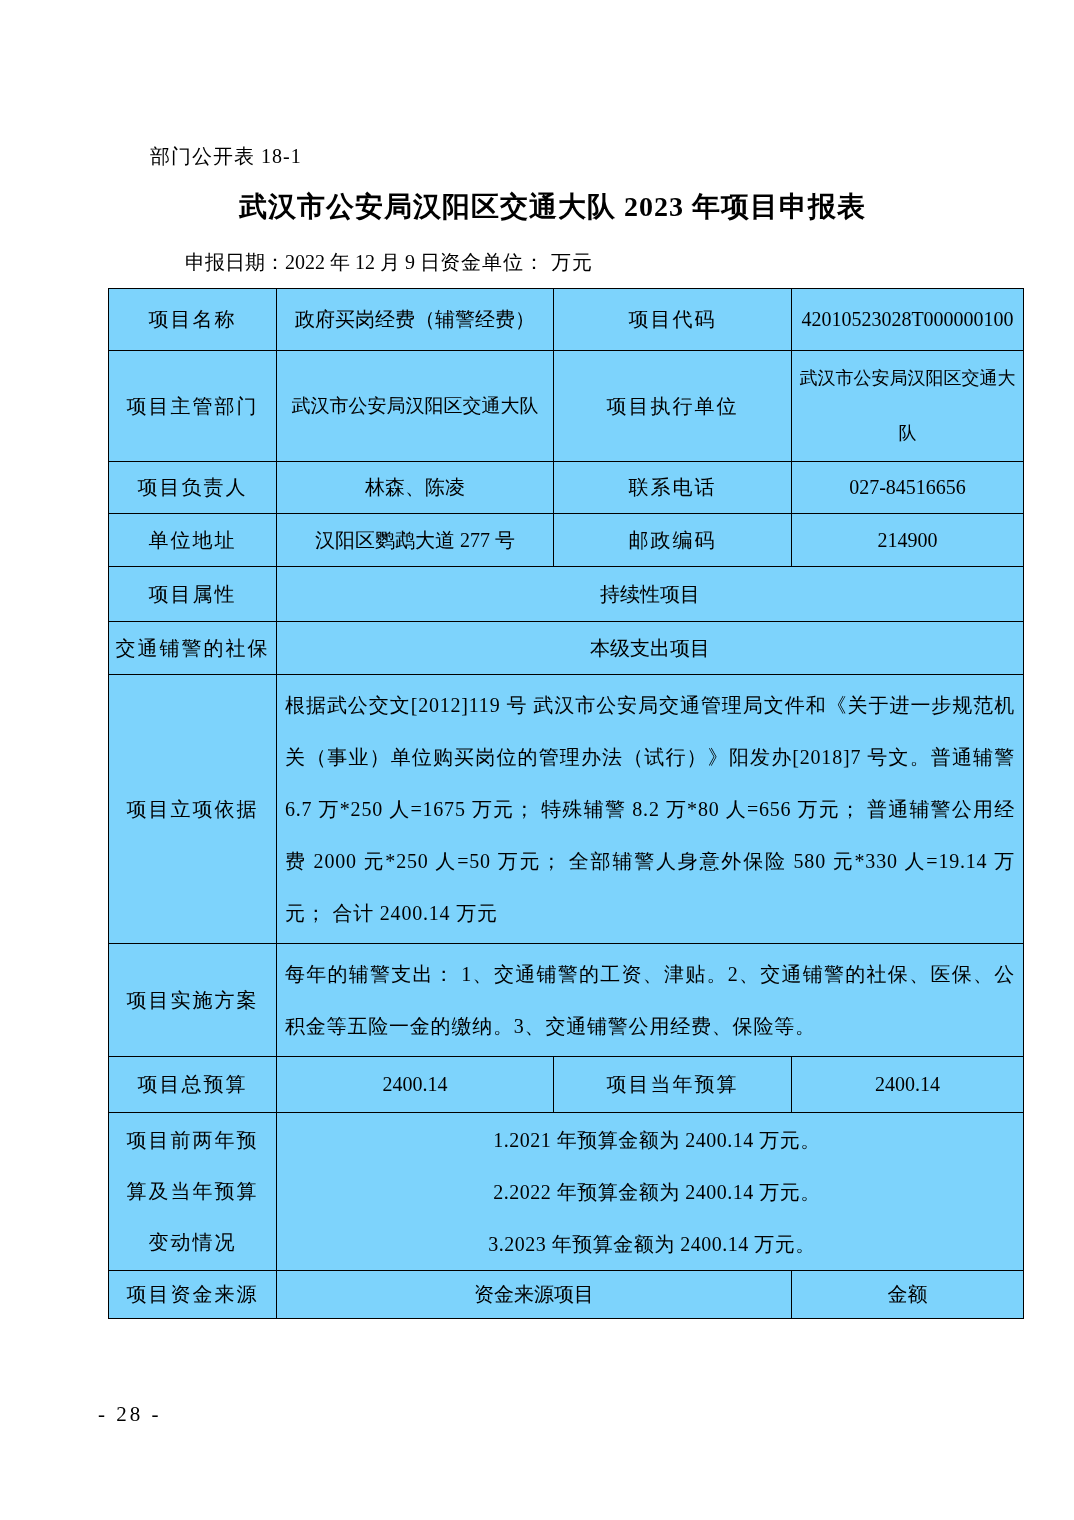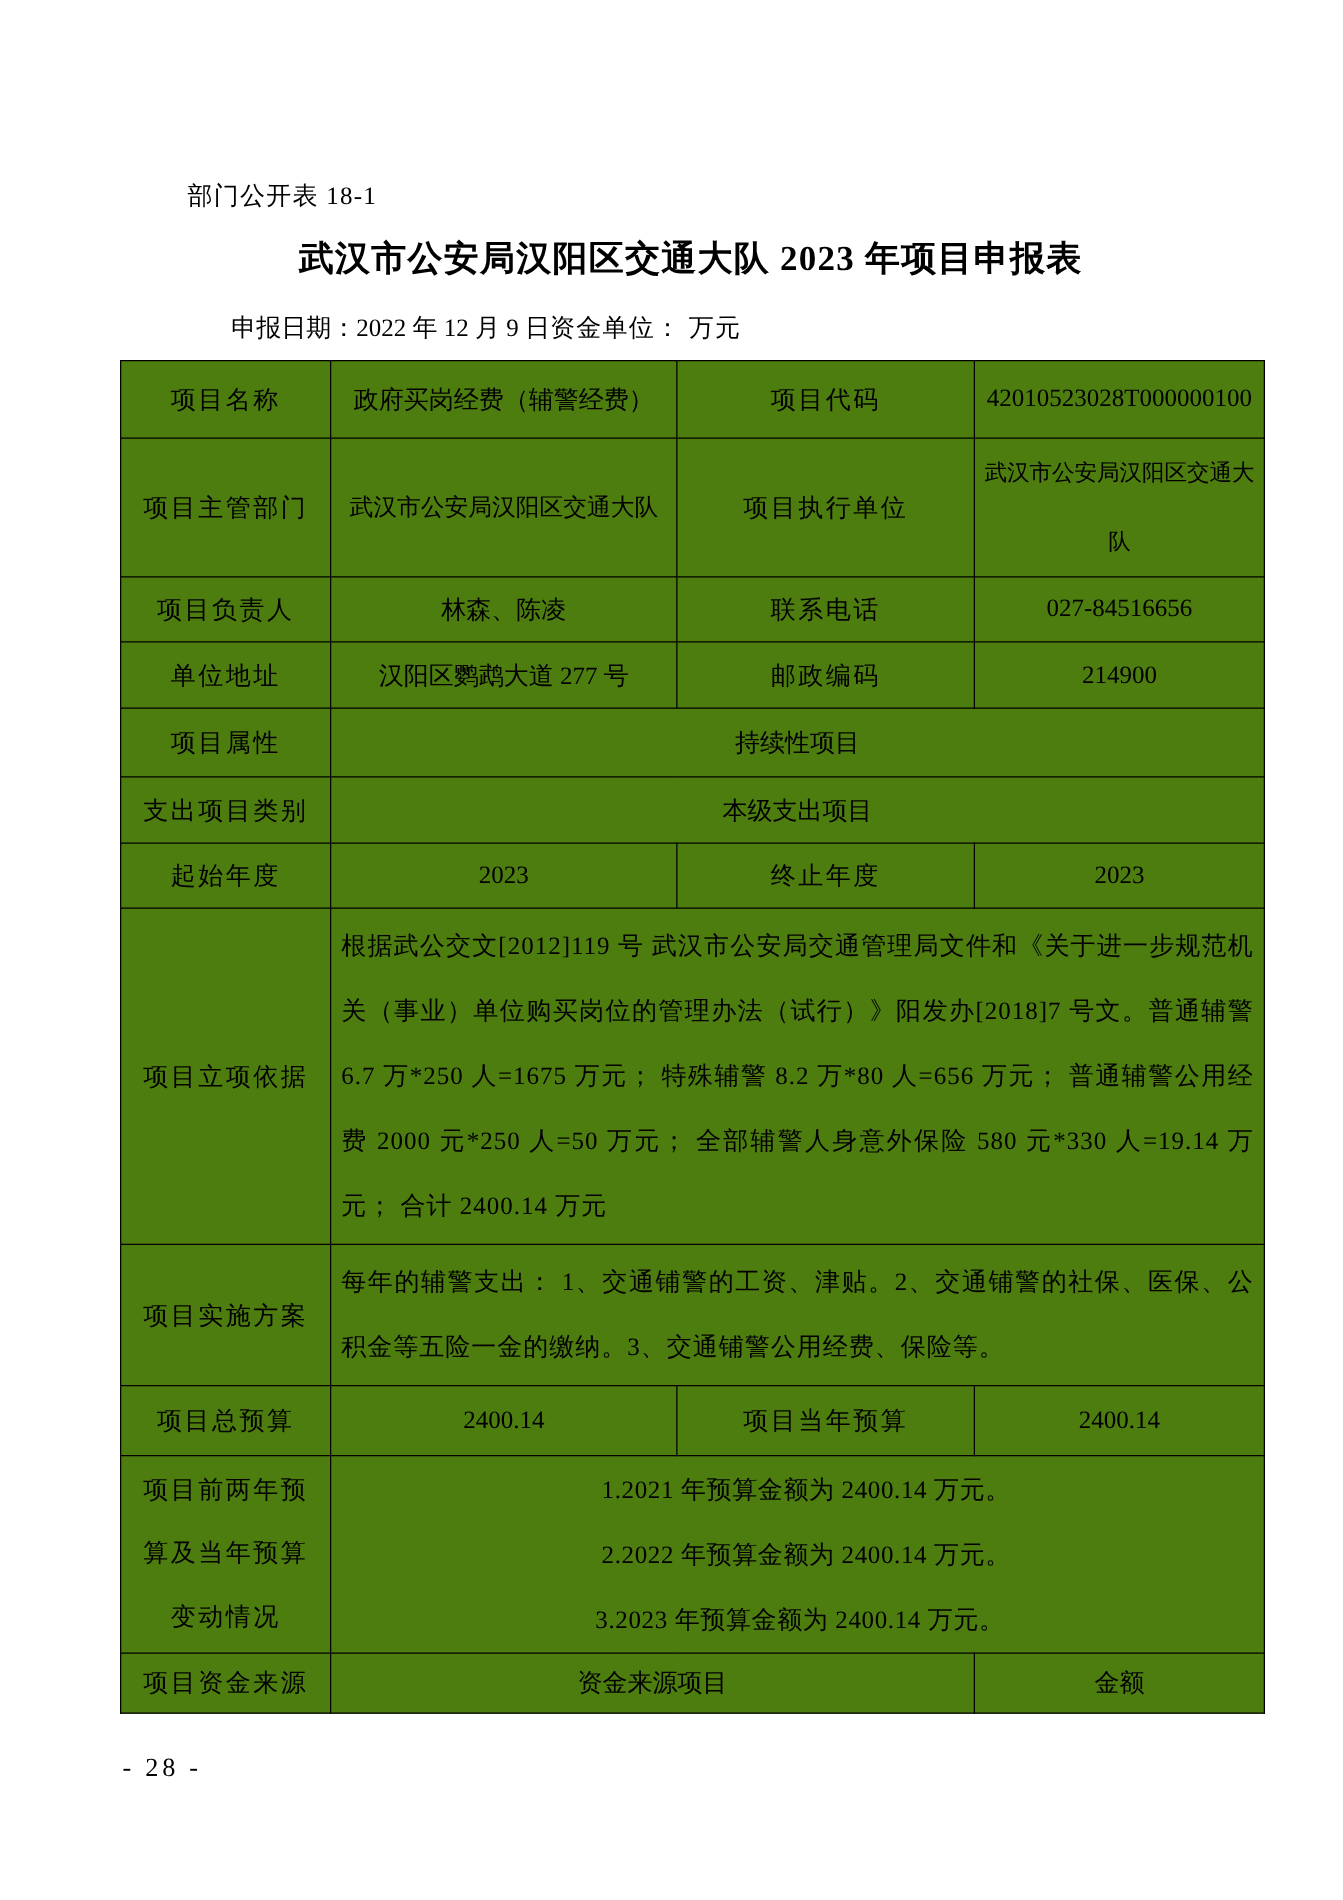--- a/index.html
+++ b/index.html
@@ -24,23 +24,23 @@
   }
   .meta-row {
     position: absolute; top: 249px; left: 95px; width: 915px;
     display: flex; justify-content: flex-start;
     font-size: 20px;
   }
   .meta-row .date { padding-left: 90px; }
   .meta-row .unit { padding-right: 35px; letter-spacing: 1px; }
 
   table.form {
-    position: absolute; top: 288px; left: 96px;
+    position: absolute; top: 288px; left: 108px;
     width: 915px; border-collapse: collapse; table-layout: fixed;
-    background: #4d7c0f;
+    background: #7dd3fc;
   }
   td {
     border: 1px solid #000000;
     font-size: 20px;
     text-align: center; vertical-align: middle;
     padding: 2px 6px;
     overflow: hidden;
   }
   td.lbl { letter-spacing: 2px; }
   td.txt {
@@ -122,28 +122,22 @@
         <td class="lbl">单位地址</td>
         <td>汉阳区鹦鹉大道 277 号</td>
         <td class="lbl">邮政编码</td>
         <td>214900</td>
       </tr>
       <tr class="r5">
         <td class="lbl">项目属性</td>
         <td colspan="3">持续性项目</td>
       </tr>
       <tr class="r6">
-        <td class="lbl">支出项目类别</td>
+        <td class="lbl">交通铺警的社保</td>
         <td colspan="3">本级支出项目</td>
-      </tr>
-      <tr class="r7">
-        <td class="lbl">起始年度</td>
-        <td>2023</td>
-        <td class="lbl">终止年度</td>
-        <td>2023</td>
       </tr>
       <tr class="r8">
         <td class="lbl">项目立项依据</td>
         <td colspan="3" class="txt">根据武公交文[2012]119 号 武汉市公安局交通管理局文件和《关于进一步规范机关（事业）单位购买岗位的管理办法（试行）》阳发办[2018]7 号文。普通辅警 6.7 万*250 人=1675 万元； 特殊辅警 8.2 万*80 人=656 万元； 普通辅警公用经费 2000 元*250 人=50 万元； 全部辅警人身意外保险 580 元*330 人=19.14 万元； 合计 2400.14 万元</td>
       </tr>
       <tr class="r9">
         <td class="lbl">项目实施方案</td>
         <td colspan="3" class="txt">每年的辅警支出： 1、交通铺警的工资、津贴。2、交通铺警的社保、医保、公积金等五险一金的缴纳。3、交通铺警公用经费、保险等。</td>
       </tr>
       <tr class="r10">

